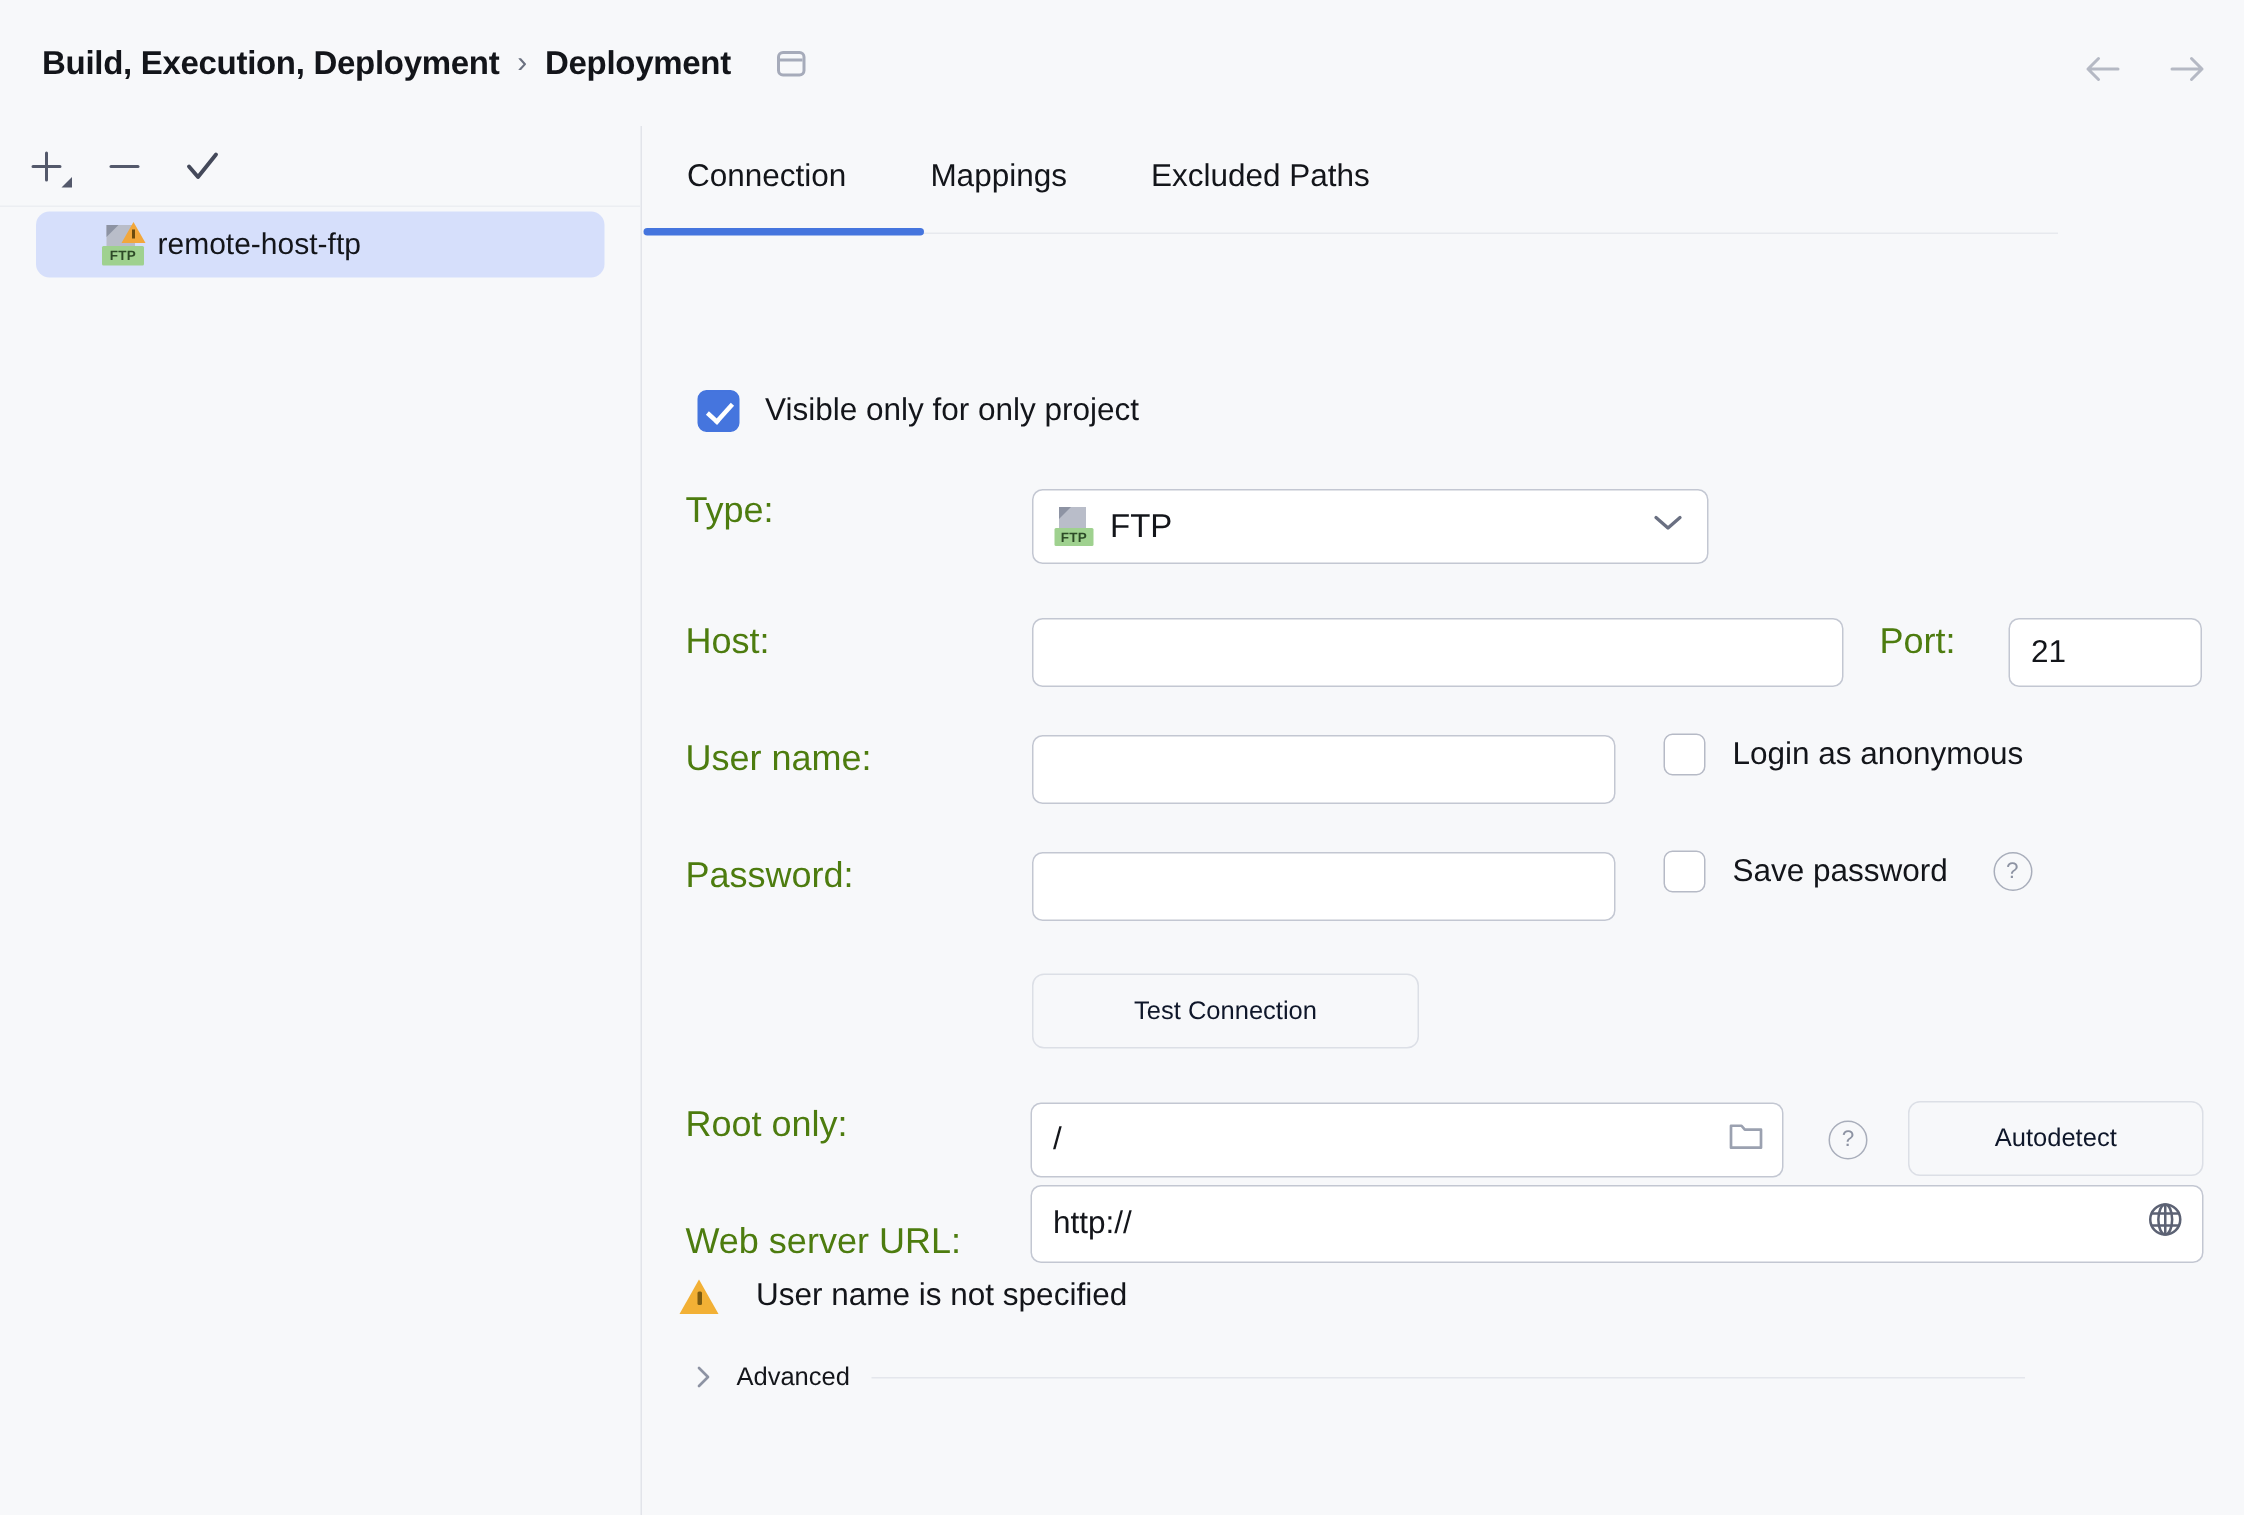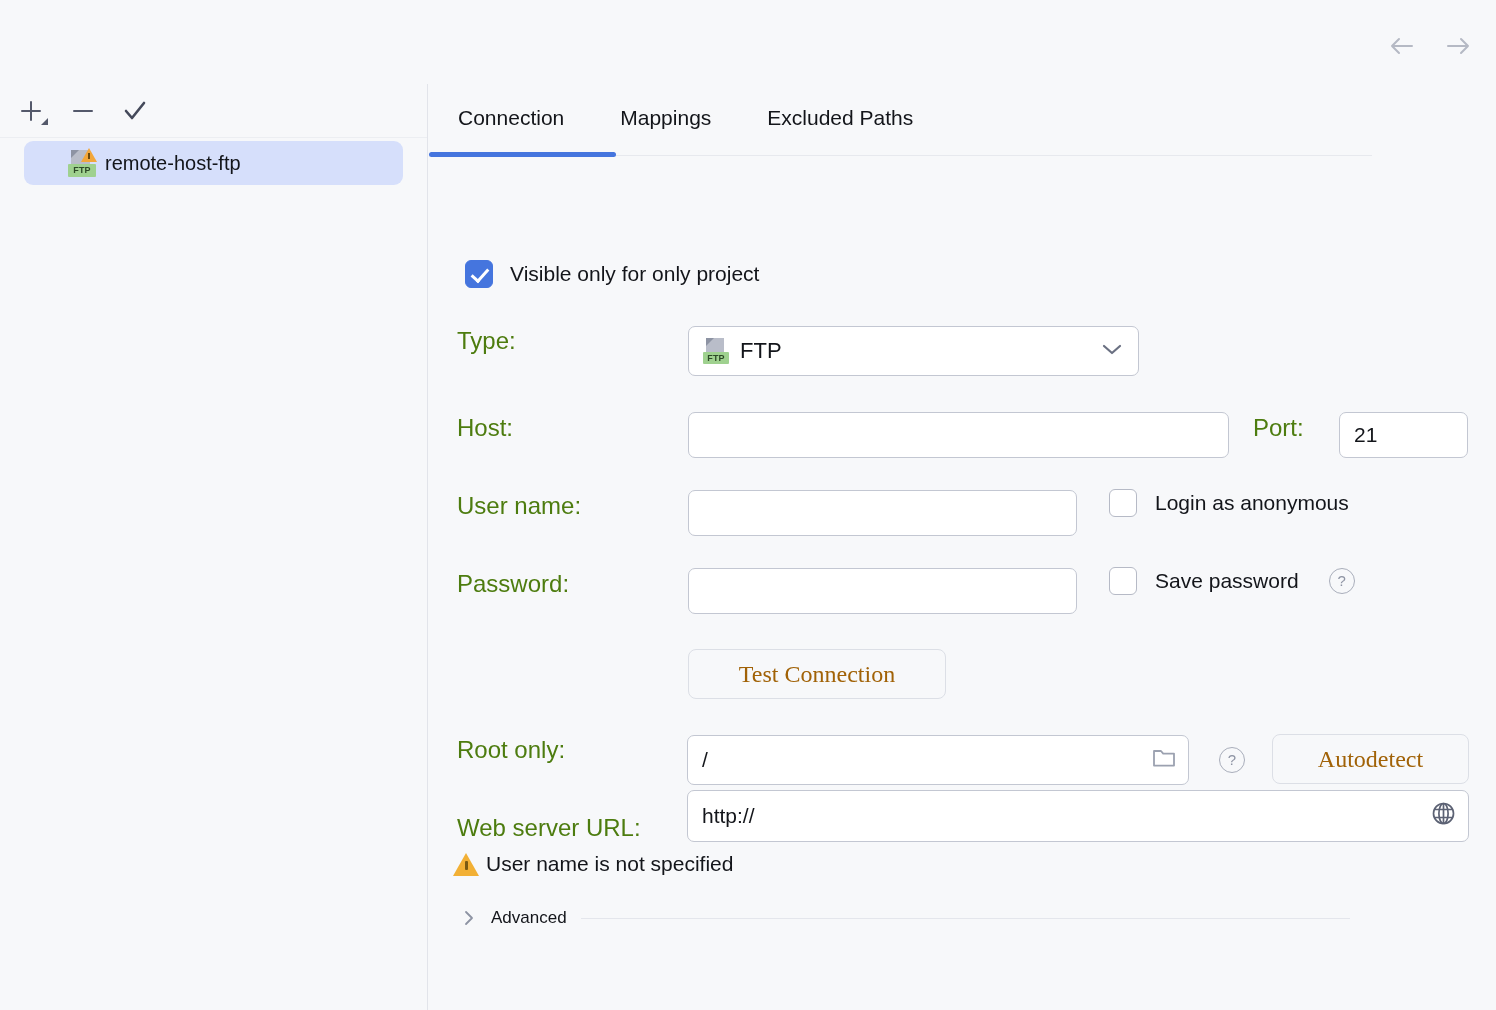--- a/index.html
+++ b/index.html
@@ -168,34 +168,34 @@
     background: #fff; border: 1.5px solid #c3c7d2; border-radius: 7px;
     height: 50px; display: flex; align-items: center;
     padding: 0 14px; position: relative;
   }
   .combo-text { font-size: 22px; color: #13151a; margin-left: 11px; }
   .combo-caret { position: absolute; right: 16px; top: 50%; transform: translateY(-50%); }
 
   .btn {
     border: 1.5px solid #dcdfe6; border-radius: 8px; background: #f7f8fa;
     height: 50px; display: flex; align-items: center; justify-content: center;
-    padding: 0 22px; font-size: 24px; color: #a16207;
-    font-family: Liberation Serif, serif;
+    padding: 0 22px; font-size: 17px; color: #0f172a;
+    font-family: Liberation Sans, sans-serif;
   }
 
   .help-icon {
     width: 26px; height: 26px; border-radius: 50%;
     border: 1.6px solid #a9aebb; color: #8d93a3;
     font-size: 15px; line-height: 23px; text-align: center;
     font-family: "Liberation Sans", sans-serif;
   }
 
   .warn-row {
     position: absolute; left: 453px; top: 852px;
-    display: flex; align-items: center; gap: 7px;
+    display: flex; align-items: center; gap: 25px;
   }
   .warn-tri {
     width: 0; height: 0; flex: none;
     border-left: 13px solid transparent; border-right: 13px solid transparent;
     border-bottom: 23px solid #f2b035;
     position: relative;
   }
   .warn-tri::after {
     content: ""; position: absolute; left: -1.5px; top: 8px;
     width: 3px; height: 9px; background: #7a5a12; border-radius: 1px;
@@ -209,20 +209,26 @@
   .chev-right { width: 16px; height: 16px; flex: none; }
   .advanced-label { font-size: 17px; color: #13151a; white-space: nowrap; }
   .advanced-rule { flex: 1; height: 1px; background: #e4e6ec; }
 </style>
 </head>
 <body>
 
 <div id="app">
 
   <div class="header">
+    <div class="breadcrumb">
+      <span>Build, Execution, Deployment</span>
+      <span class="crumb-sep">›</span>
+      <span>Deployment</span>
+      <span class="crumb-window-icon"></span>
+    </div>
     <div class="nav-arrows">
       <span class="nav-arrow">
         <svg width="28" height="28" viewBox="0 0 28 28">
             <path d="M4 14 H24 M4 14 L11 7 M4 14 L11 21" fill="none" stroke="#b5b9c4" stroke-width="2" stroke-linecap="round" stroke-linejoin="round"></path>
           </svg>
       </span>
       <span class="nav-arrow">
         <svg width="28" height="28" viewBox="0 0 28 28">
             <path d="M24 14 H4 M24 14 L17 7 M24 14 L17 21" fill="none" stroke="#b5b9c4" stroke-width="2" stroke-linecap="round" stroke-linejoin="round"></path>
           </svg>

